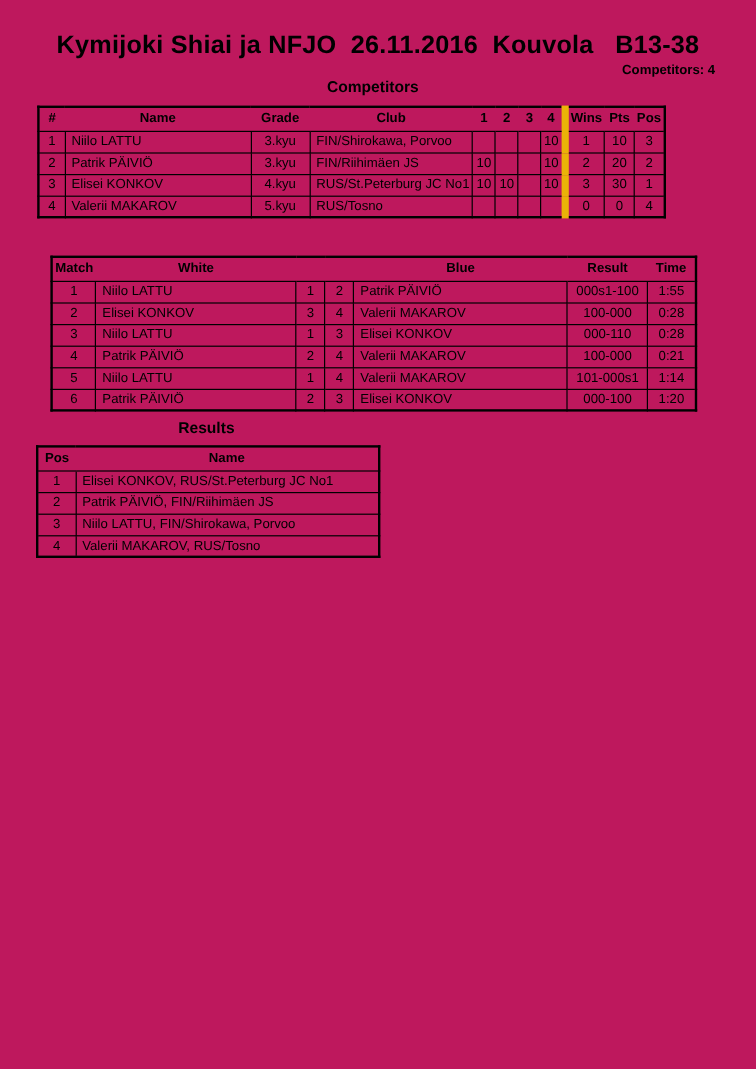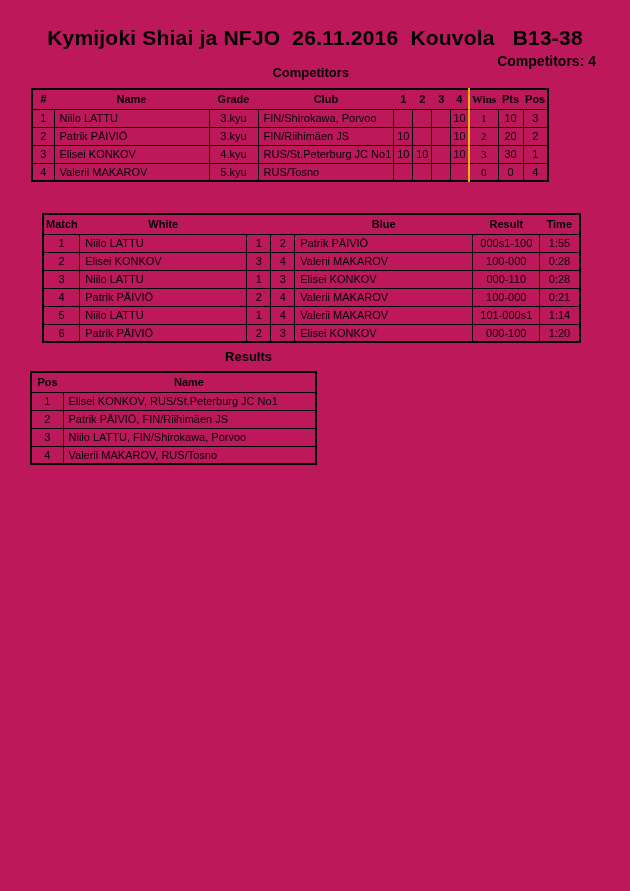--- a/index.html
+++ b/index.html
@@ -12,29 +12,29 @@
   }
   .page { position: relative; width: 630px; height: 891px; background: #be185d; overflow: hidden; }
 
   .title {
     position: absolute; top: 26px; left: 0; width: 630px;
     text-align: center; font-size: 21px; font-weight: bold;
     white-space: pre; letter-spacing: 0.2px;
   }
   .comp-count {
     position: absolute; top: 53px; left: 0; width: 596px;
-    text-align: right; font-size: 14px; font-weight: bold;
+    text-align: right; font-size: 11px; font-weight: bold;
   }
   .section-heading {
     position: absolute; width: 200px; text-align: center;
     font-size: 13px; font-weight: bold;
   }
   #competitors-heading { top: 65px;  left: 149px; text-align: right; }
   #matches-heading     { top: 195px; left: 191px; }
-  #results-heading     { top: 349px; left: 72px; text-align: right;  }
+  #results-heading     { top: 349px; left: 72px;  }
 
   table.tbl {
     position: absolute;
     border-collapse: collapse; table-layout: fixed;
     border: 2px solid #000;
     font-size: 11px;
   }
   #competitors-table { top: 88px;  left: 31px; }
   #matches-table     { top: 213px; left: 42px; }
   #results-table     { top: 371px; left: 30px; }
@@ -45,21 +45,21 @@
     font-weight: bold; white-space: nowrap; overflow: visible;
     text-align: center; vertical-align: middle;
   }
   .tbl td {
     border: 1px solid #000;
     height: 18px; padding: 0 2px;
     white-space: nowrap; overflow: visible;
     text-align: center; vertical-align: middle;
   }
   .tbl .left { text-align: left; padding-left: 5px; }
-  .tbl .thick-left { border-left: 2px solid #eab308; font-family: Liberation Serif, serif; }
+  .tbl .thick-left { border-left: 6px solid #eab308; }
 </style>
 </head>
 <body>
 
 <div class="page">
 
   <div class="title">Kymijoki Shiai ja NFJO  26.11.2016  Kouvola   B13-38</div>
   <div class="comp-count">Competitors: 4</div>
 
   <div class="section-heading" id="competitors-heading">Competitors</div>

